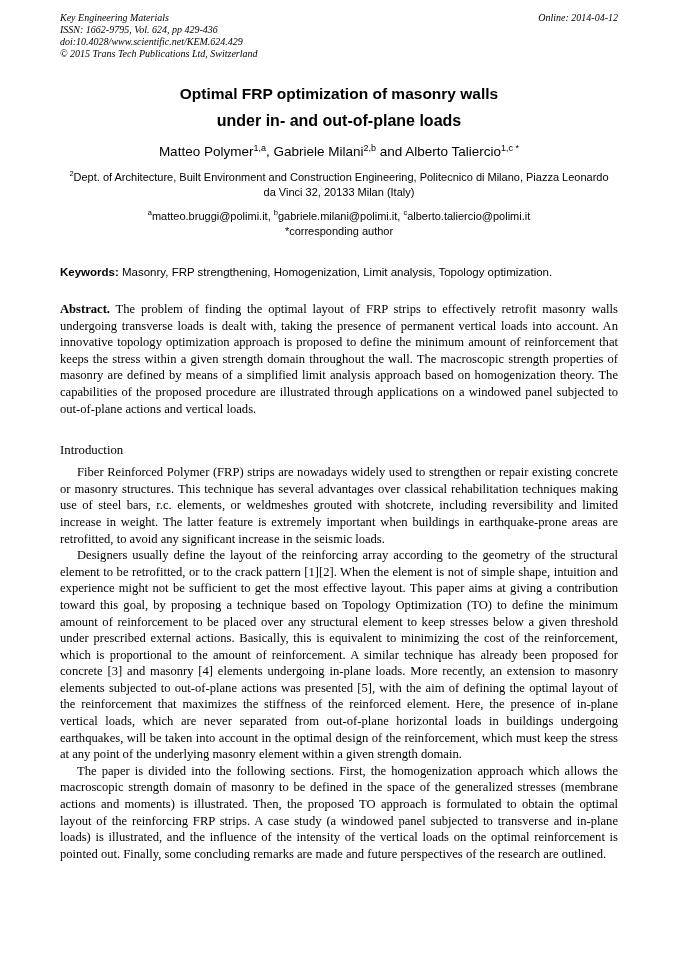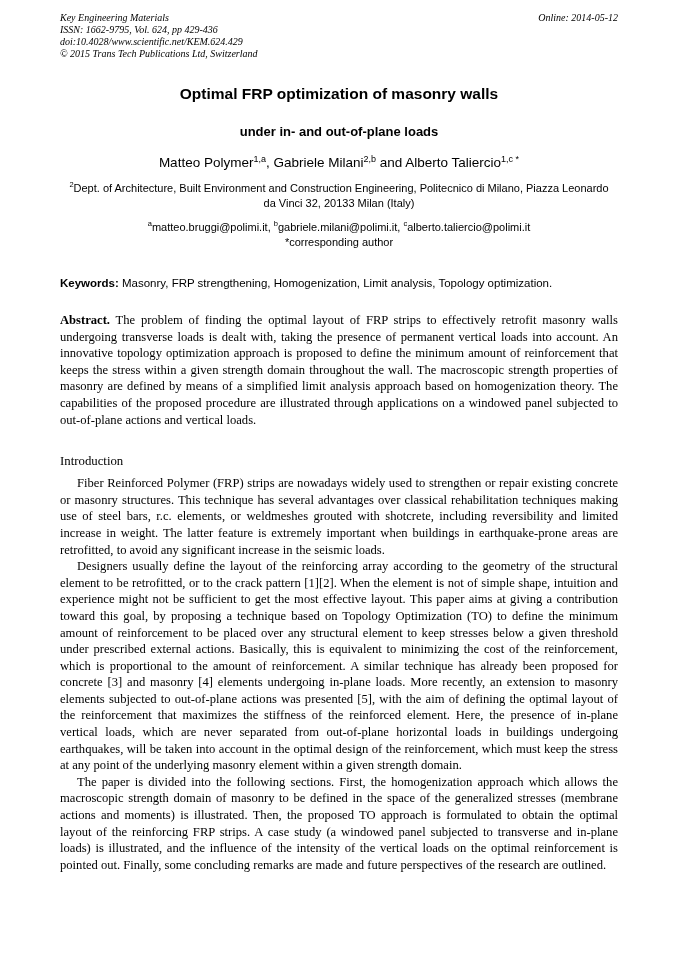--- a/index.html
+++ b/index.html
@@ -34,25 +34,25 @@
   
   .title-line1 {
     margin-top: 25px;
     text-align: center;
     font-family: "Liberation Sans", "DejaVu Sans", sans-serif;
     font-weight: bold;
     font-size: 15.5px;
     line-height: 18px;
   }
   .title-line2 {
-    margin-top: 20px;
+    margin-top: 9px;
     text-align: center;
     font-family: "Liberation Sans", "DejaVu Sans", sans-serif;
     font-weight: bold;
-    font-size: 13px;
+    font-size: 16px;
     line-height: 18px;
   }
   .authors {
     margin-top: 13px;
     text-align: center;
     font-family: "Liberation Sans", "DejaVu Sans", sans-serif;
     font-size: 13.5px;
     line-height: 17px;
   }
   .authors sup {
@@ -111,21 +111,21 @@
 
 <div class="page">
 
   <div class="pub-header">
     <div class="pub-header-left">
       <div>Key Engineering Materials</div>
       <div>ISSN: 1662-9795, Vol. 624, pp 429-436</div>
       <div>doi:10.4028/www.scientific.net/KEM.624.429</div>
       <div>© 2015 Trans Tech Publications Ltd, Switzerland</div>
     </div>
-    <div class="pub-header-right">Online: 2014-05-12</div>
+    <div class="pub-header-right">Online: 2014-04-12</div>
   </div>
 
   <div class="title-line1">Optimal FRP optimization of masonry walls</div>
   <div class="title-line2">under in- and out-of-plane loads</div>
 
   <div class="authors"><span>Matteo Polymer</span><sup>1,a</sup><span>, </span><span>Gabriele Milani</span><sup>2,b</sup><span> and </span><span>Alberto Taliercio</span><sup>1,c *</sup></div>
 
 
   <div class="affil"><sup>2</sup><span>Dept. of Architecture, Built Environment and Construction Engineering, Politecnico di Milano, Piazza Leonardo da Vinci 32, 20133 Milan (Italy)</span></div>
 

